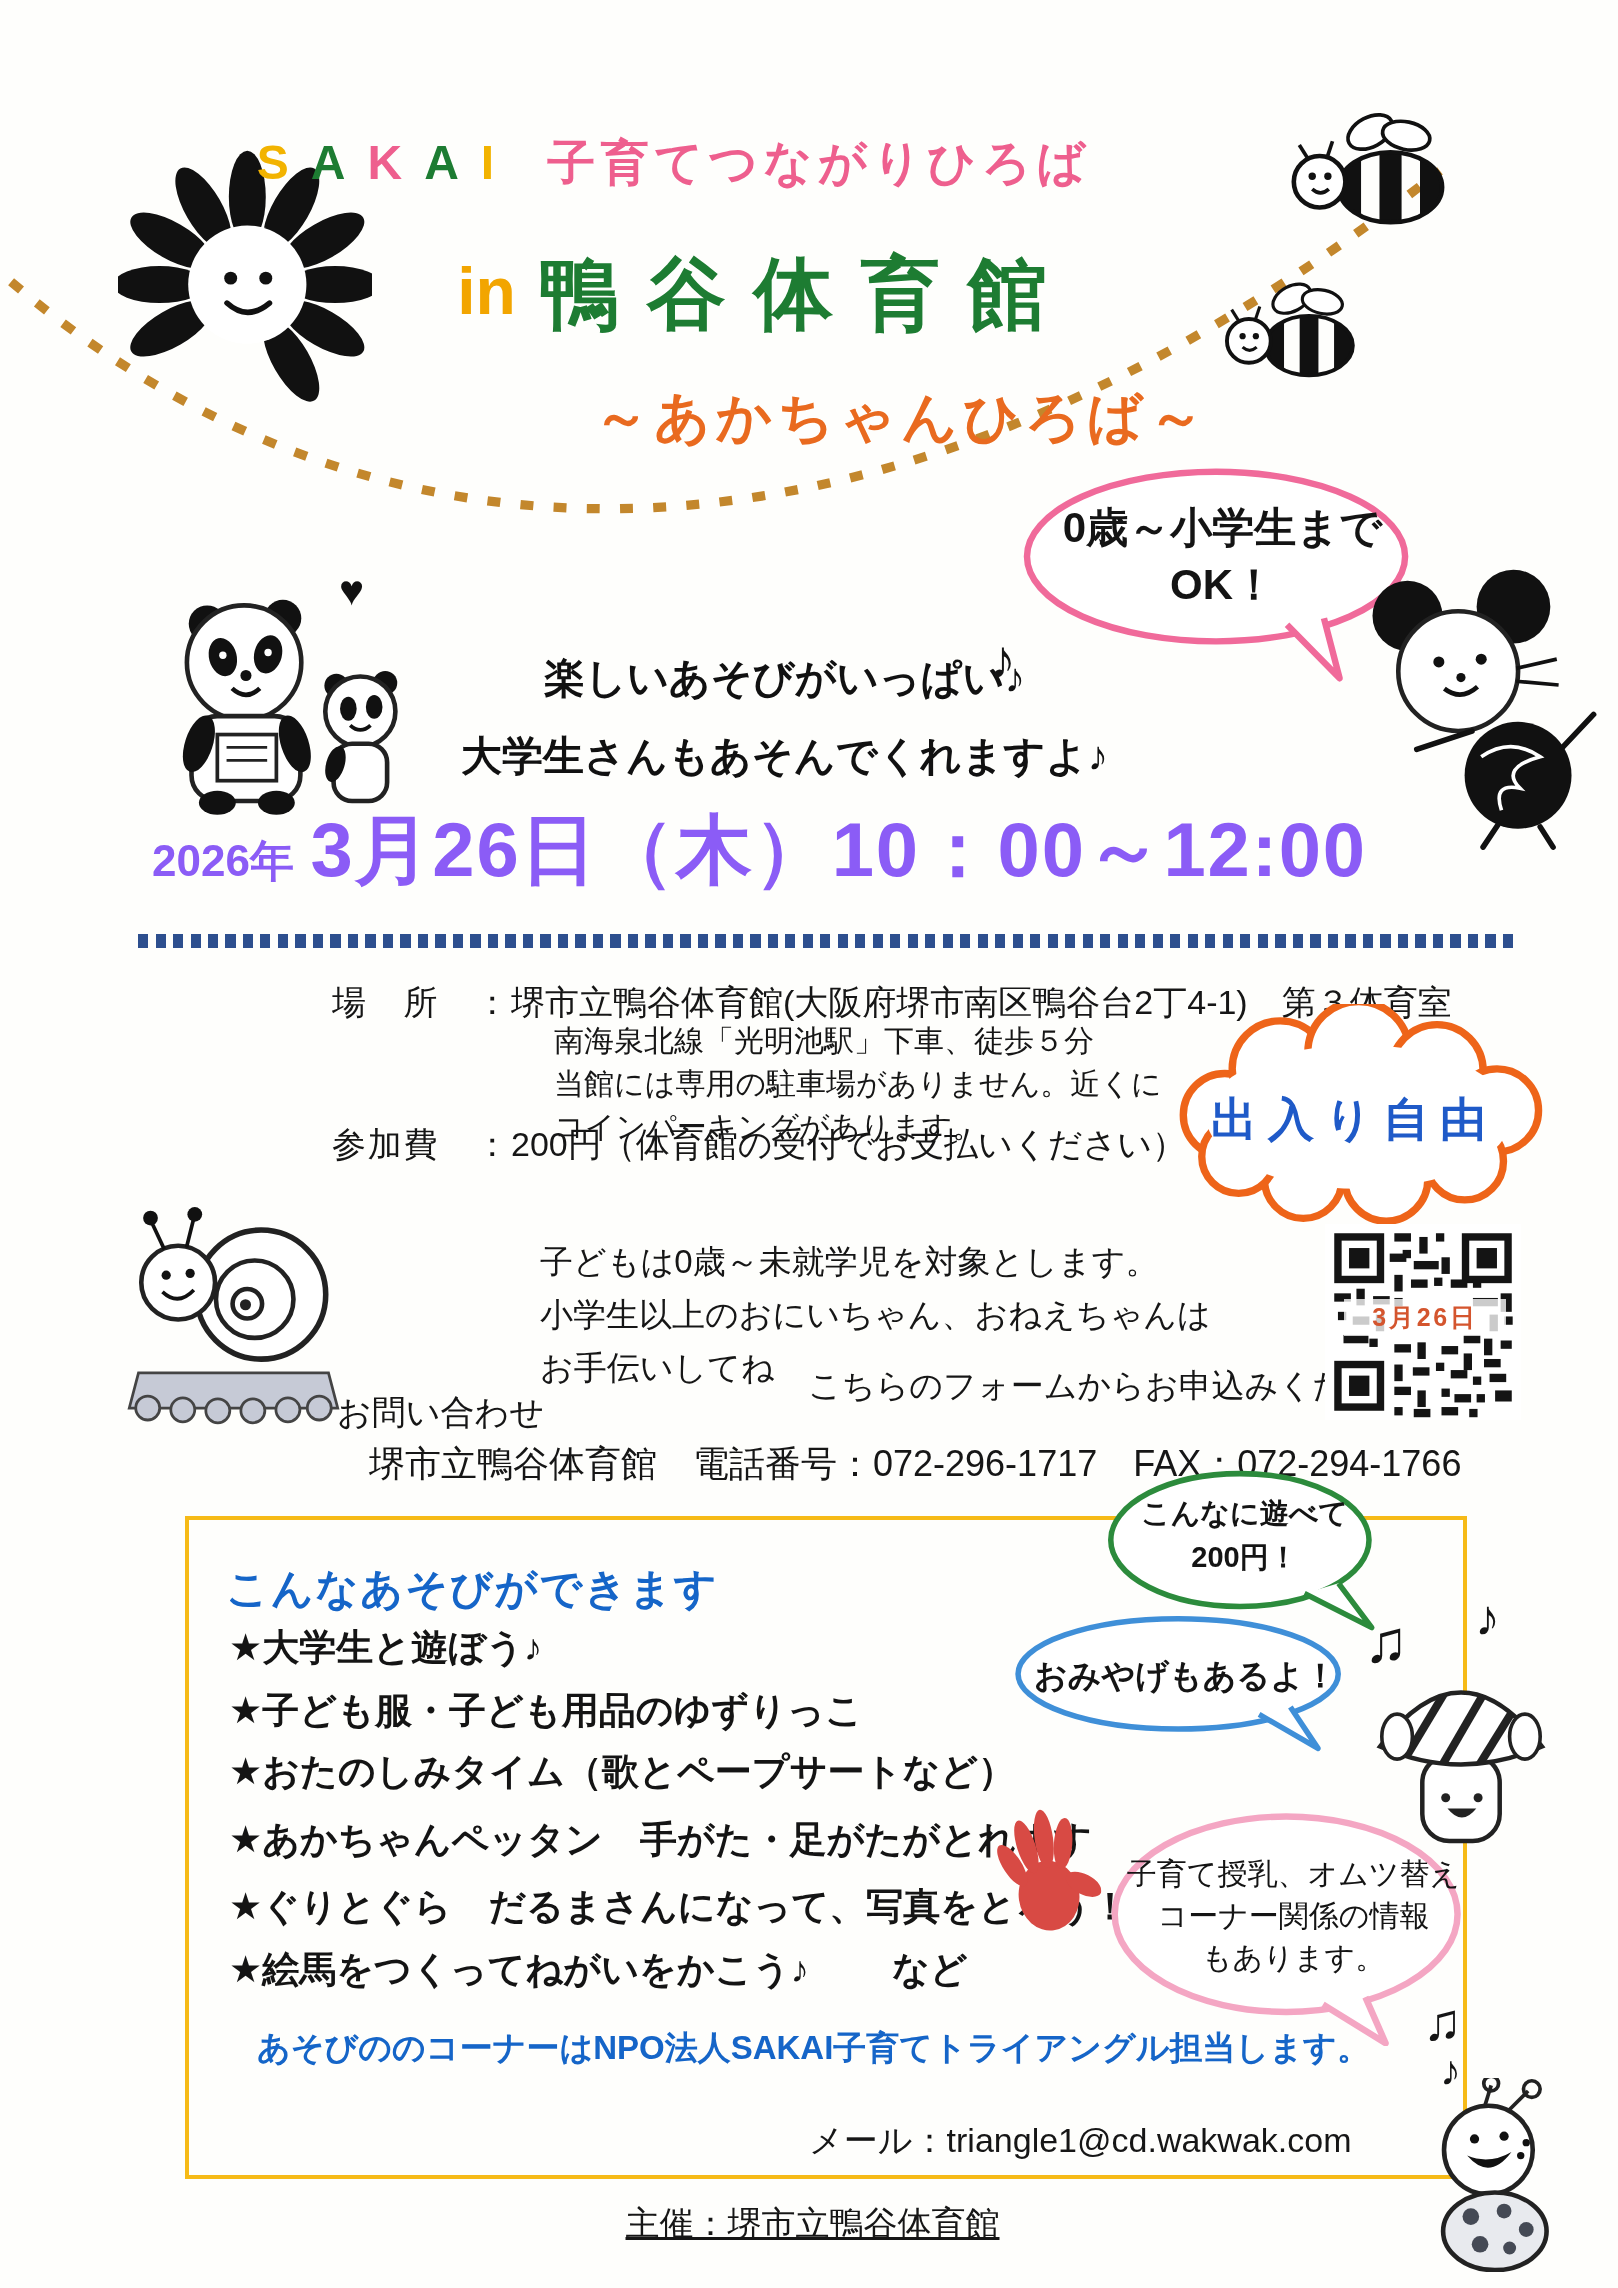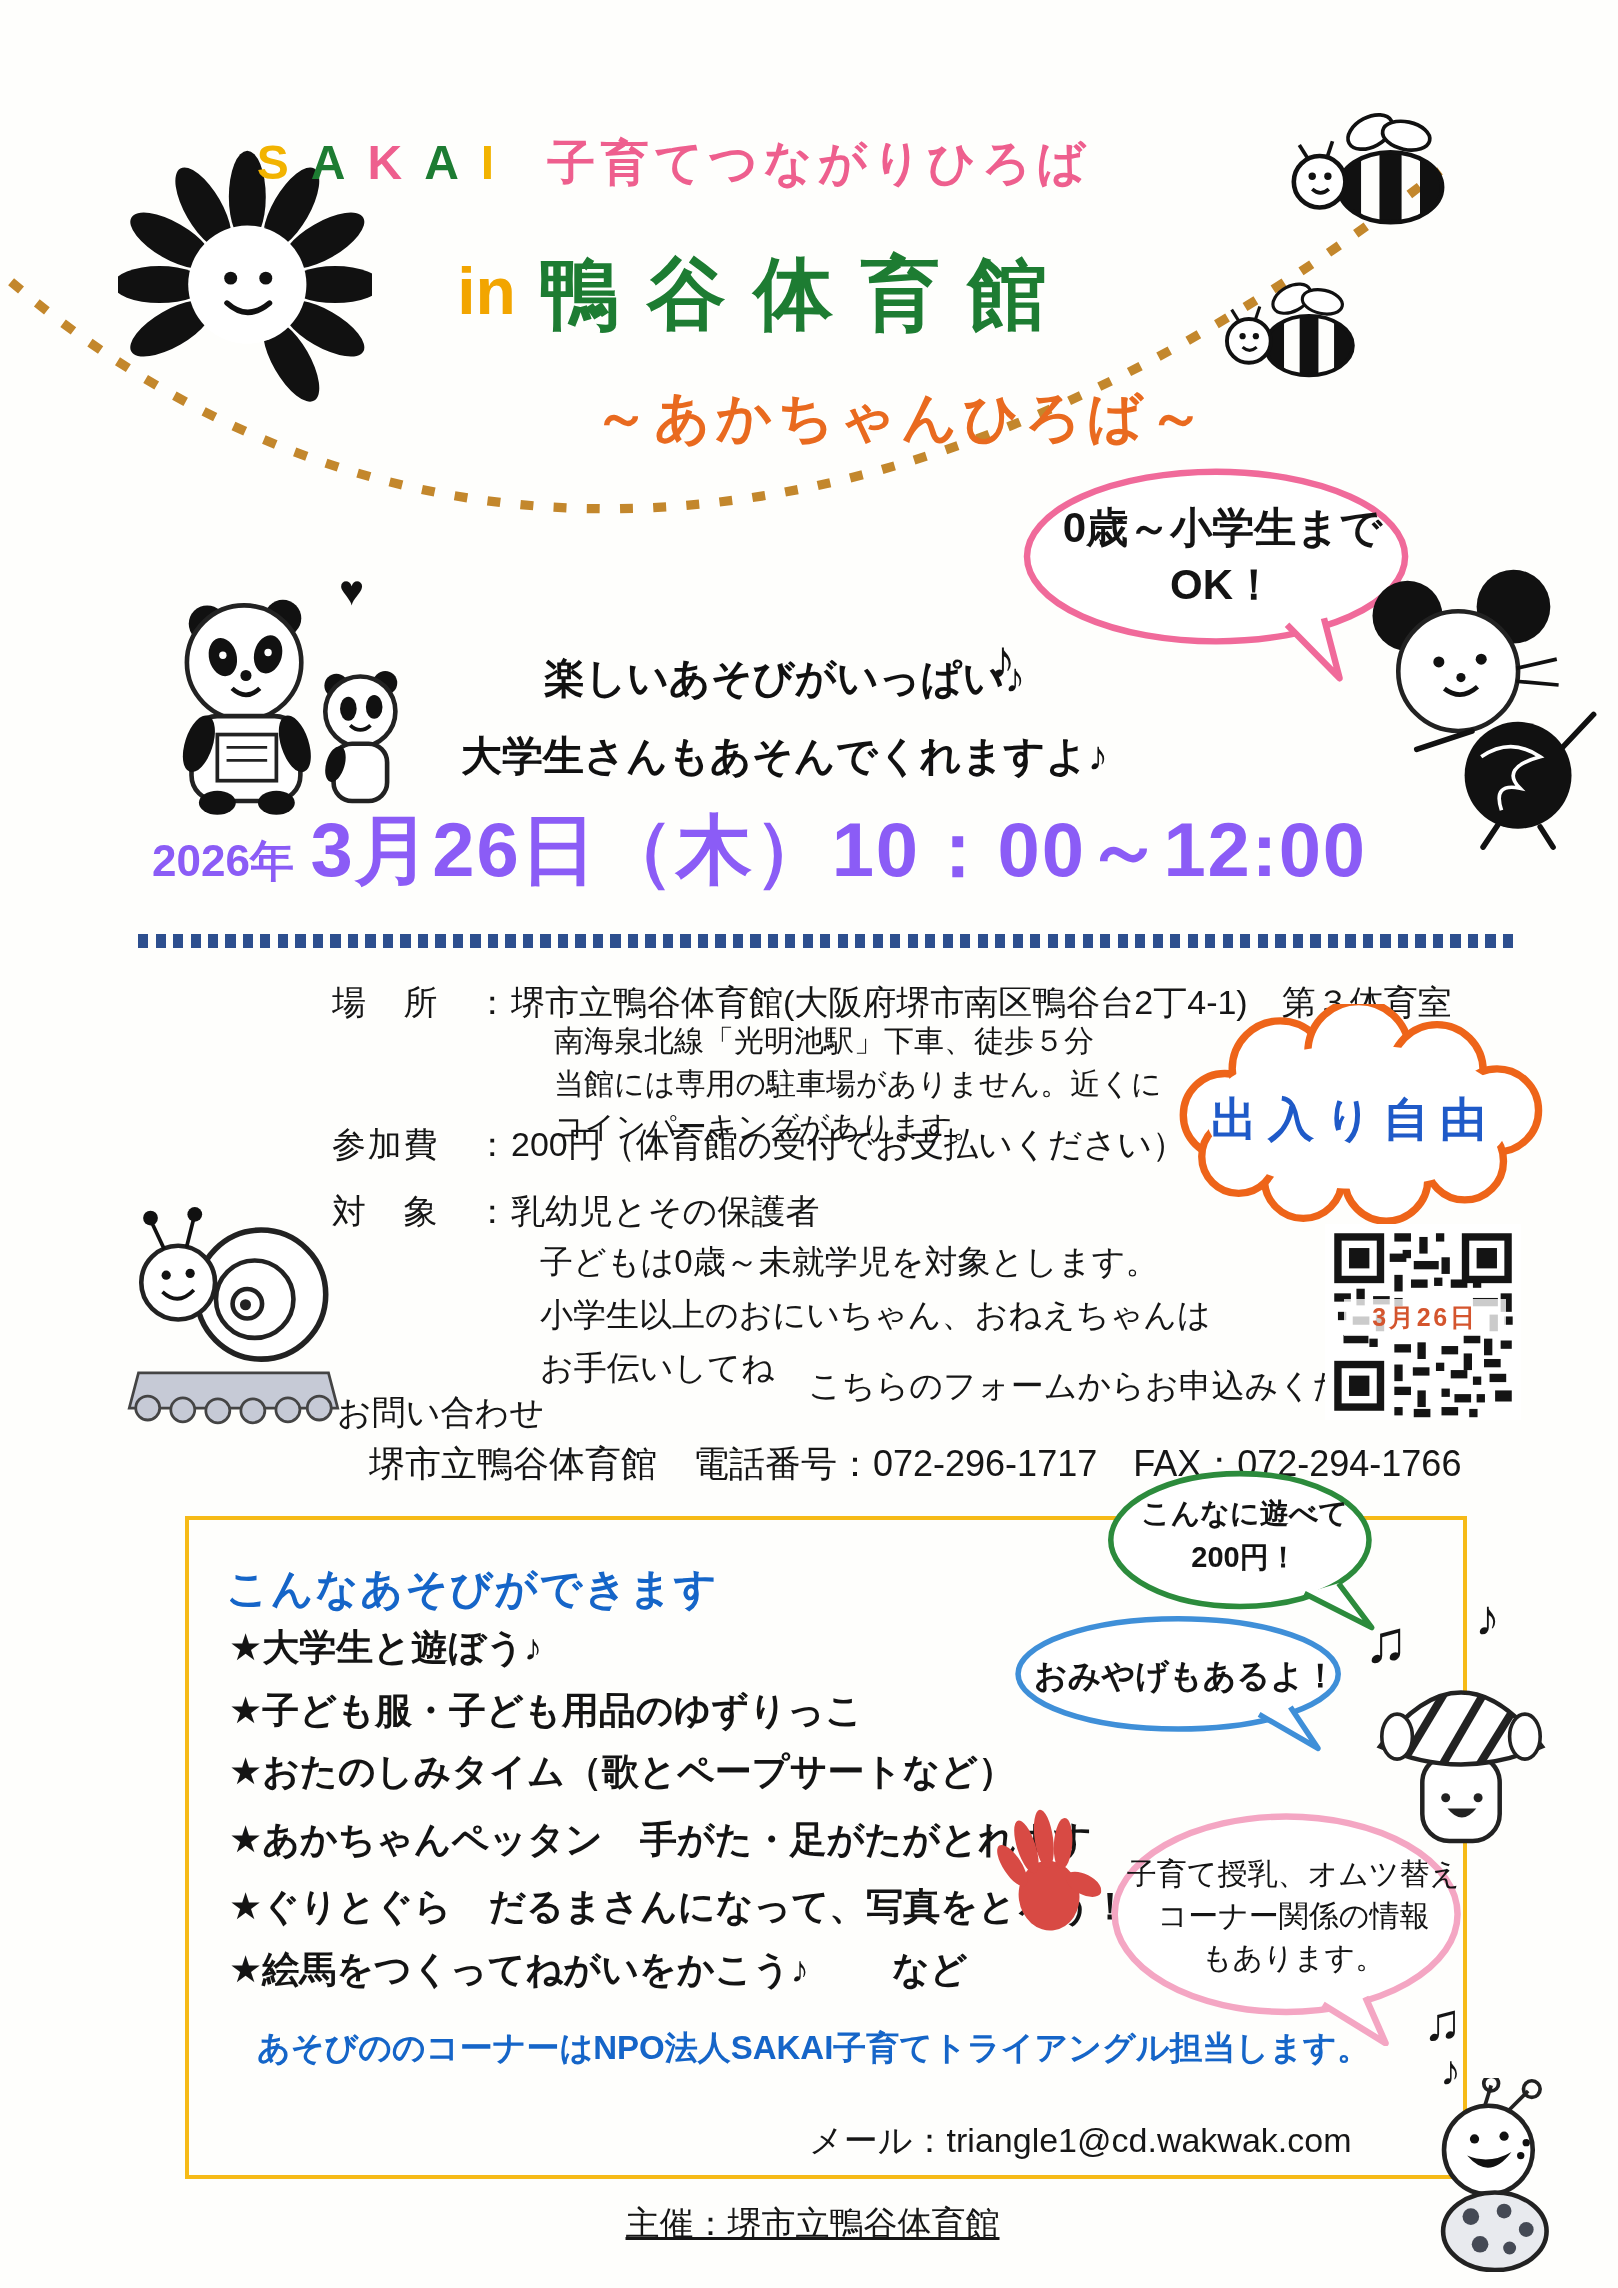--- a/index.html
+++ b/index.html
@@ -227,23 +227,20 @@
   <div class="abs drow" id="row-place">
     <span class="dlabel">場　所　：</span><span>堺市立鴨谷体育館(大阪府堺市南区鴨谷台2丁4-1)　第３体育室</span>
   </div>
   <div class="abs" id="access">
     <div>南海泉北線「光明池駅」下車、徒歩５分</div>
     <div>当館には専用の駐車場がありません。近くに</div>
     <div>コインパーキングがあります。</div>
   </div>
   <div class="abs drow" id="row-fee">
     <span class="dlabel">参加費　：</span><span>200円（体育館の受付でお支払いください）</span>
-  </div>
-  <div class="abs drow" id="row-target">
-    <span class="dlabel">対　象　：</span><span>乳幼児とその保護者</span>
   </div>
   <div class="abs" id="target-notes">
     <div>子どもは0歳～未就学児を対象とします。</div>
     <div>小学生以上のおにいちゃん、おねえちゃんは</div>
     <div>お手伝いしてね</div>
   </div>
   <div class="abs" id="form-note">こちらのフォームからお申込みください⇒</div>
   <div class="abs drow" id="inquiry-label">お問い合わせ</div>
   <div class="abs" id="inquiry-value">堺市立鴨谷体育館　電話番号：072-296-1717　FAX：072-294-1766</div>
 

